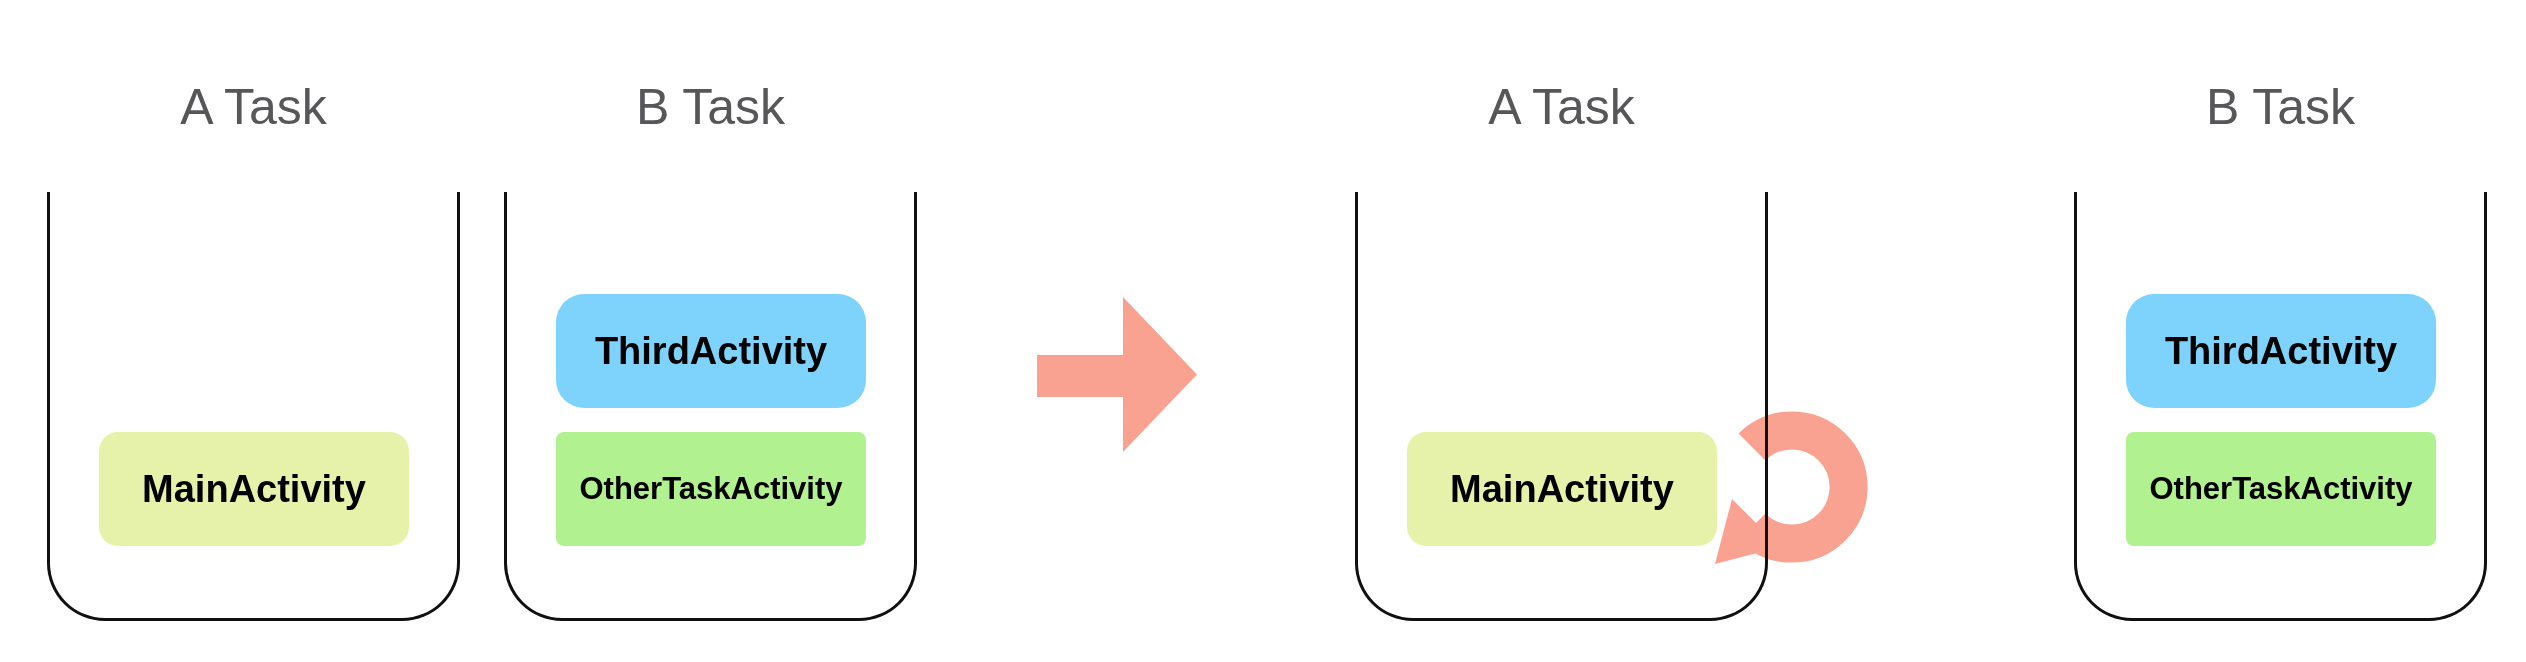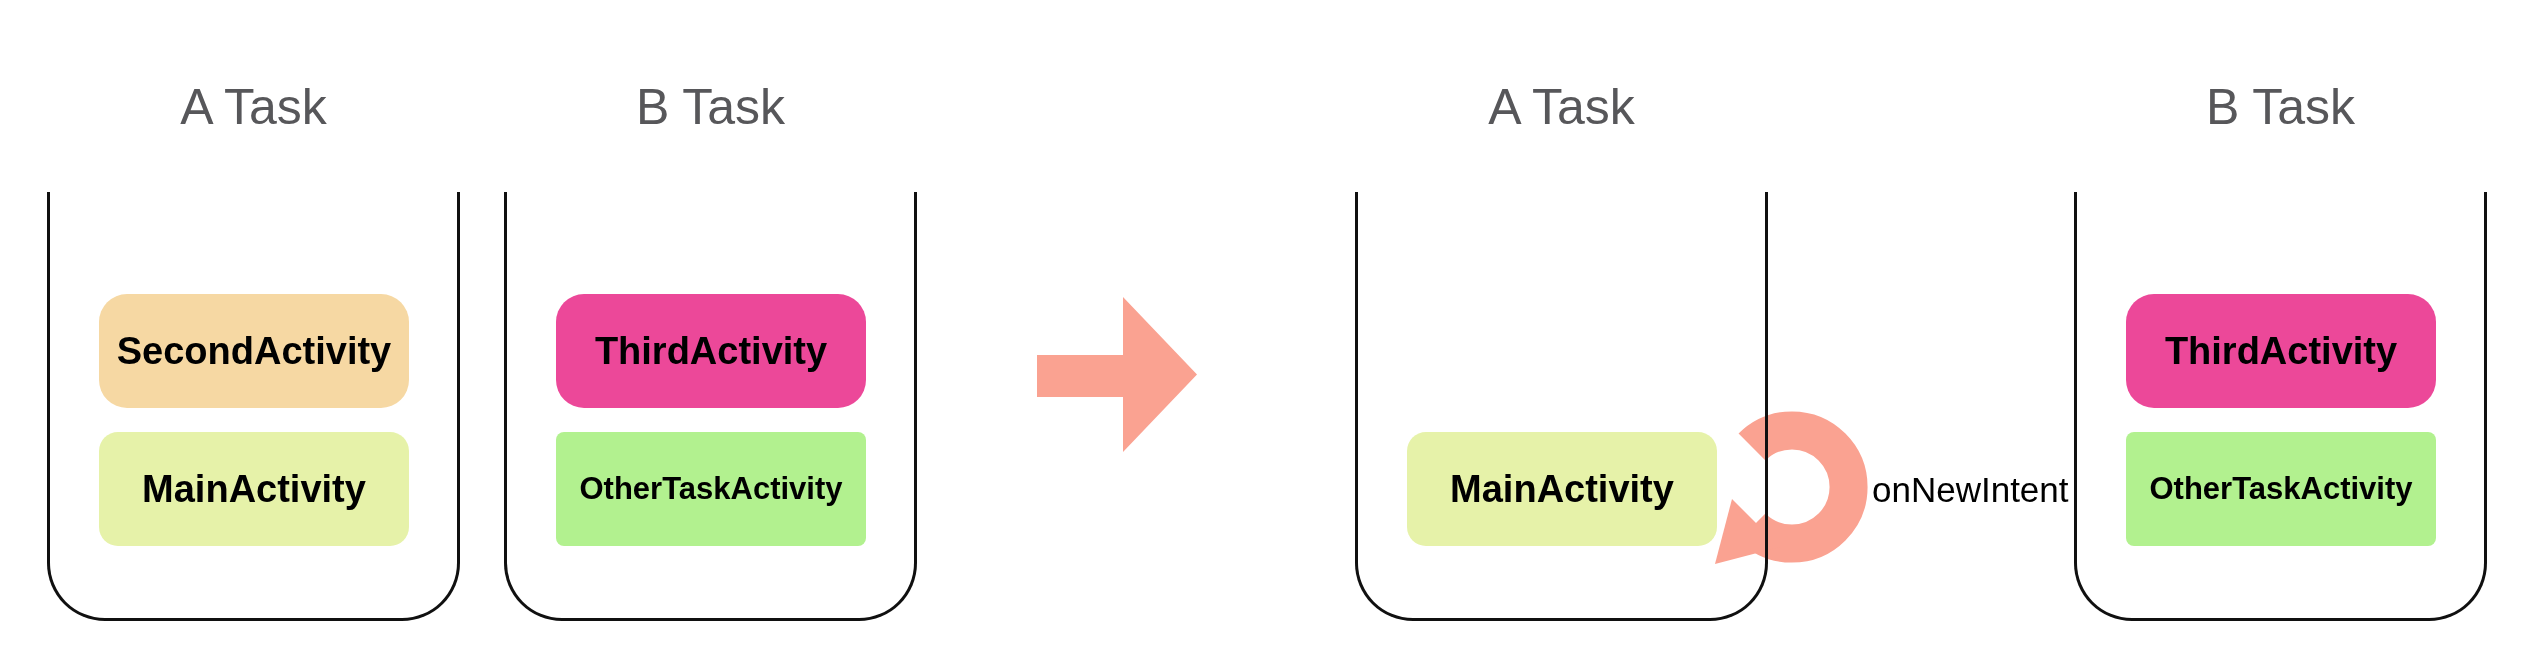--- a/index.html
+++ b/index.html
@@ -19,37 +19,36 @@
   }
   .activity{
     position:absolute;width:310px;height:114px;border-radius:28px;
     display:flex;align-items:center;justify-content:center;
     font-weight:bold;font-size:38px;color:#000000;z-index:1;
     white-space:nowrap;
   }
   .activity.small{font-size:31px;border-radius:8px;}
   .fill-second{background:#F6D8A3;}
   .fill-main{background:#E6F2A9;border-radius:19px;}
-  .fill-third{background:#ec4899;}
+  .fill-third{background:#7dd3fc;}
   .fill-other{background:#B2F18F;}
   .icon-svg{position:absolute;z-index:2;}
   .annotation{
     position:absolute;left:1872px;top:446px;font-size:35px;color:#000000;
     white-space:nowrap;z-index:4;
   }
 </style>
 </head>
 <body>
 
 <div class="canvas">
 
   <div class="task-label" style="left:47px">A Task</div>
   <div class="task-label" style="left:504px">B Task</div>
 
-  <div class="activity fill-second" style="left:99px;top:270px">SecondActivity</div>
   <div class="activity fill-main" style="left:99px;top:408px">MainActivity</div>
 
   <div class="activity fill-third" style="left:556px;top:270px">ThirdActivity</div>
   <div class="activity fill-other small" style="left:556px;top:408px">OtherTaskActivity</div>
 
   <div class="stack" style="left:47px"></div>
   <div class="stack" style="left:504px"></div>
 
   <svg class="icon-svg" style="left:1037px;top:273px" width="160" height="155" viewBox="0 0 160 155">
     <polygon points="0,58 86,58 86,0 160,77.5 86,155 86,100 0,100" fill="#FAA291"></polygon>
@@ -64,15 +63,14 @@
   <div class="activity fill-other small" style="left:2126px;top:408px">OtherTaskActivity</div>
 
   <svg class="icon-svg" style="left:1712px;top:383px" width="170" height="170" viewBox="0 0 170 170">
     <path d="M 40 40 A 56.57 56.57 0 1 1 40 120" fill="none" stroke="#FAA291" stroke-width="38"></path>
     <polygon points="3,157 68,140 20,92" fill="#FAA291"></polygon>
   </svg>
 
   <div class="stack" style="left:1355px"></div>
   <div class="stack" style="left:2074px"></div>
 
-  <div class="annotation">onNewIntent</div>
 
 </div>
 
 </body></html>

